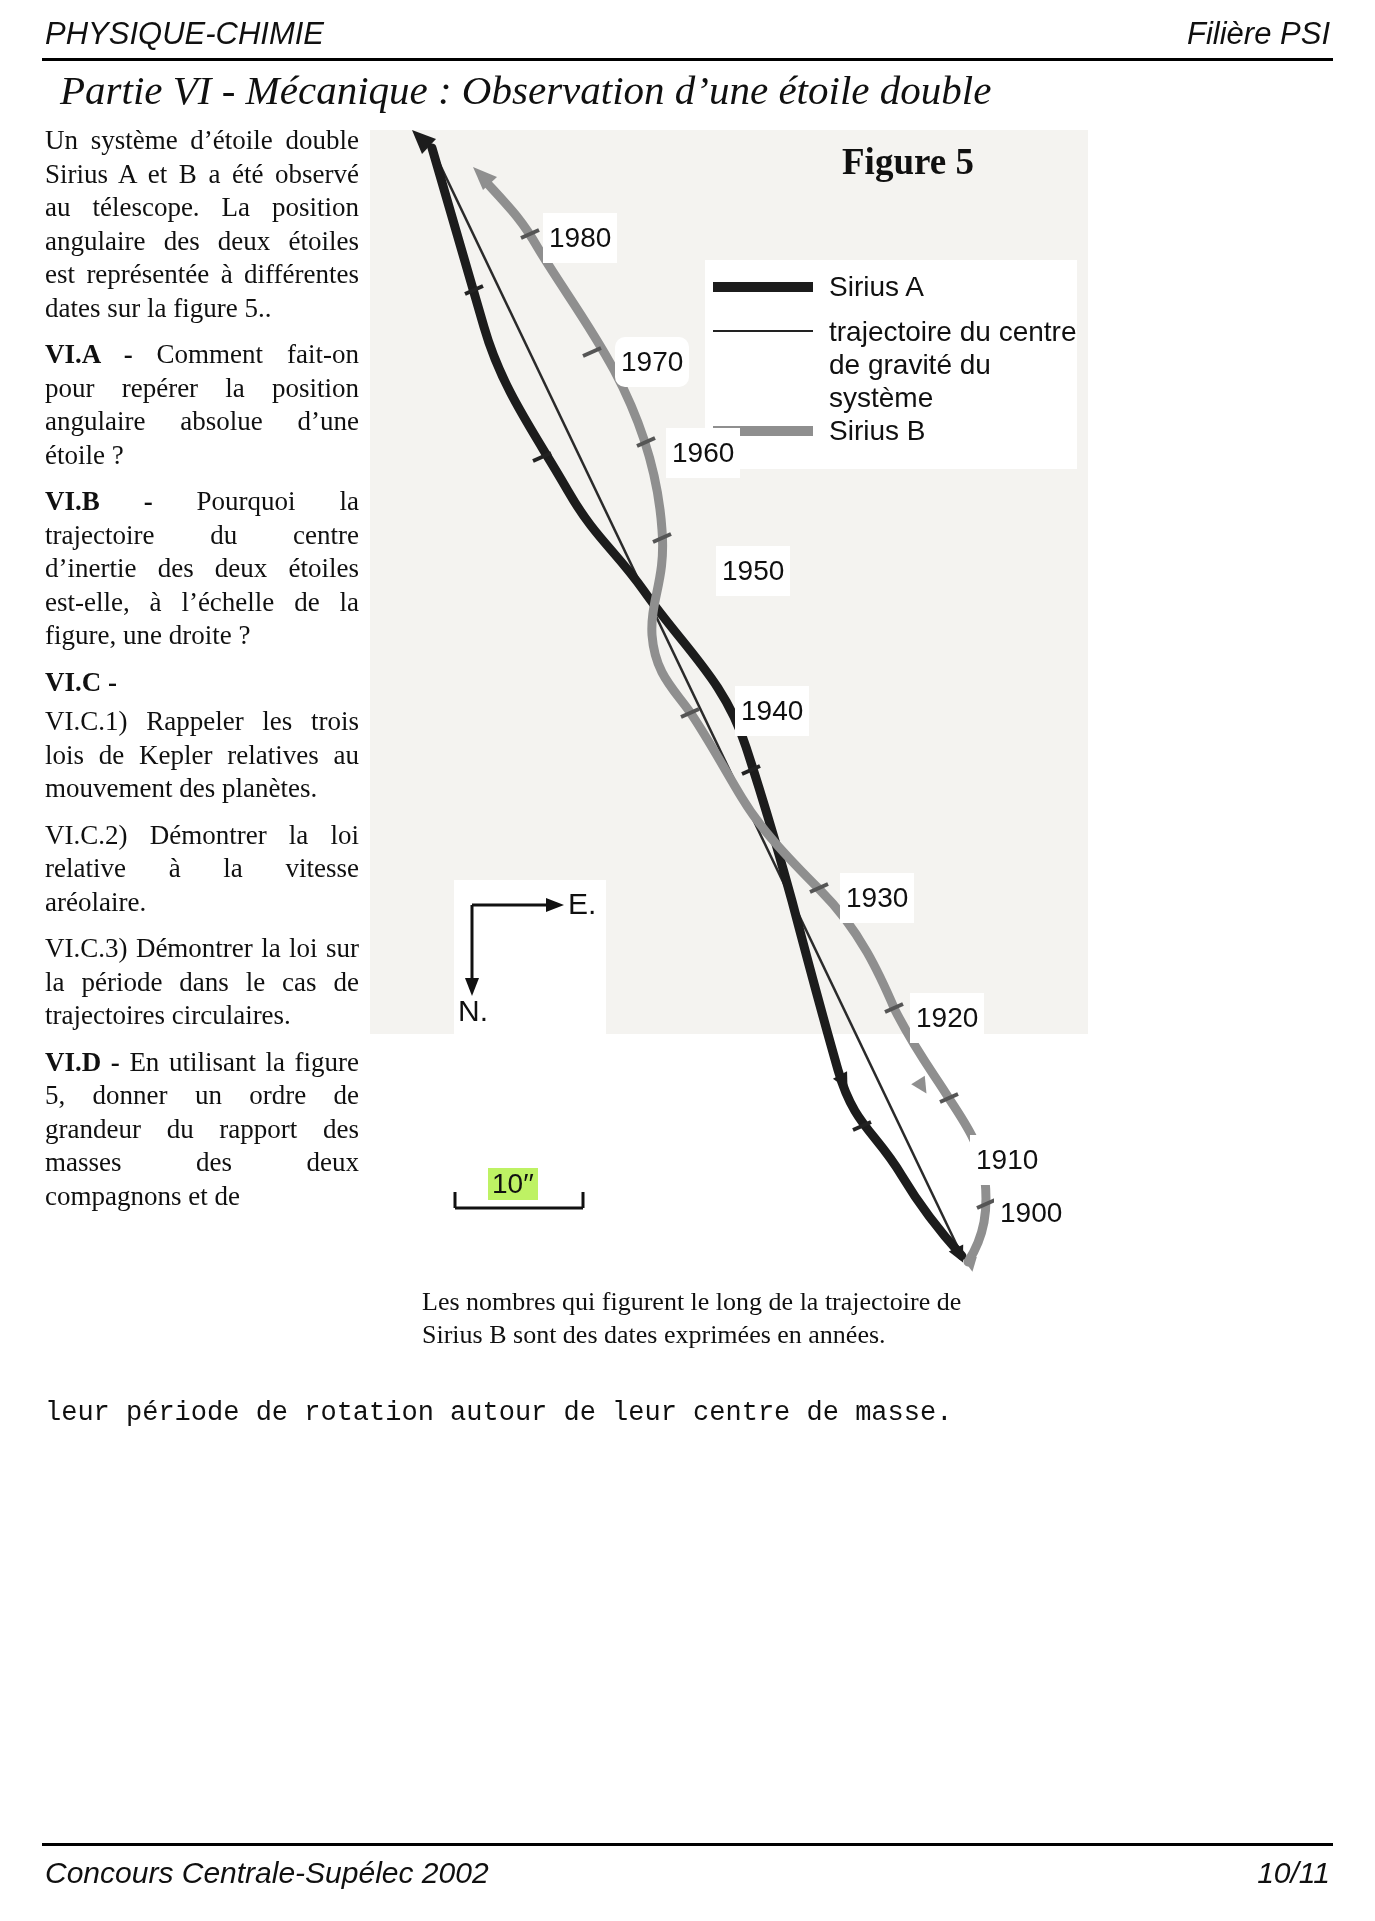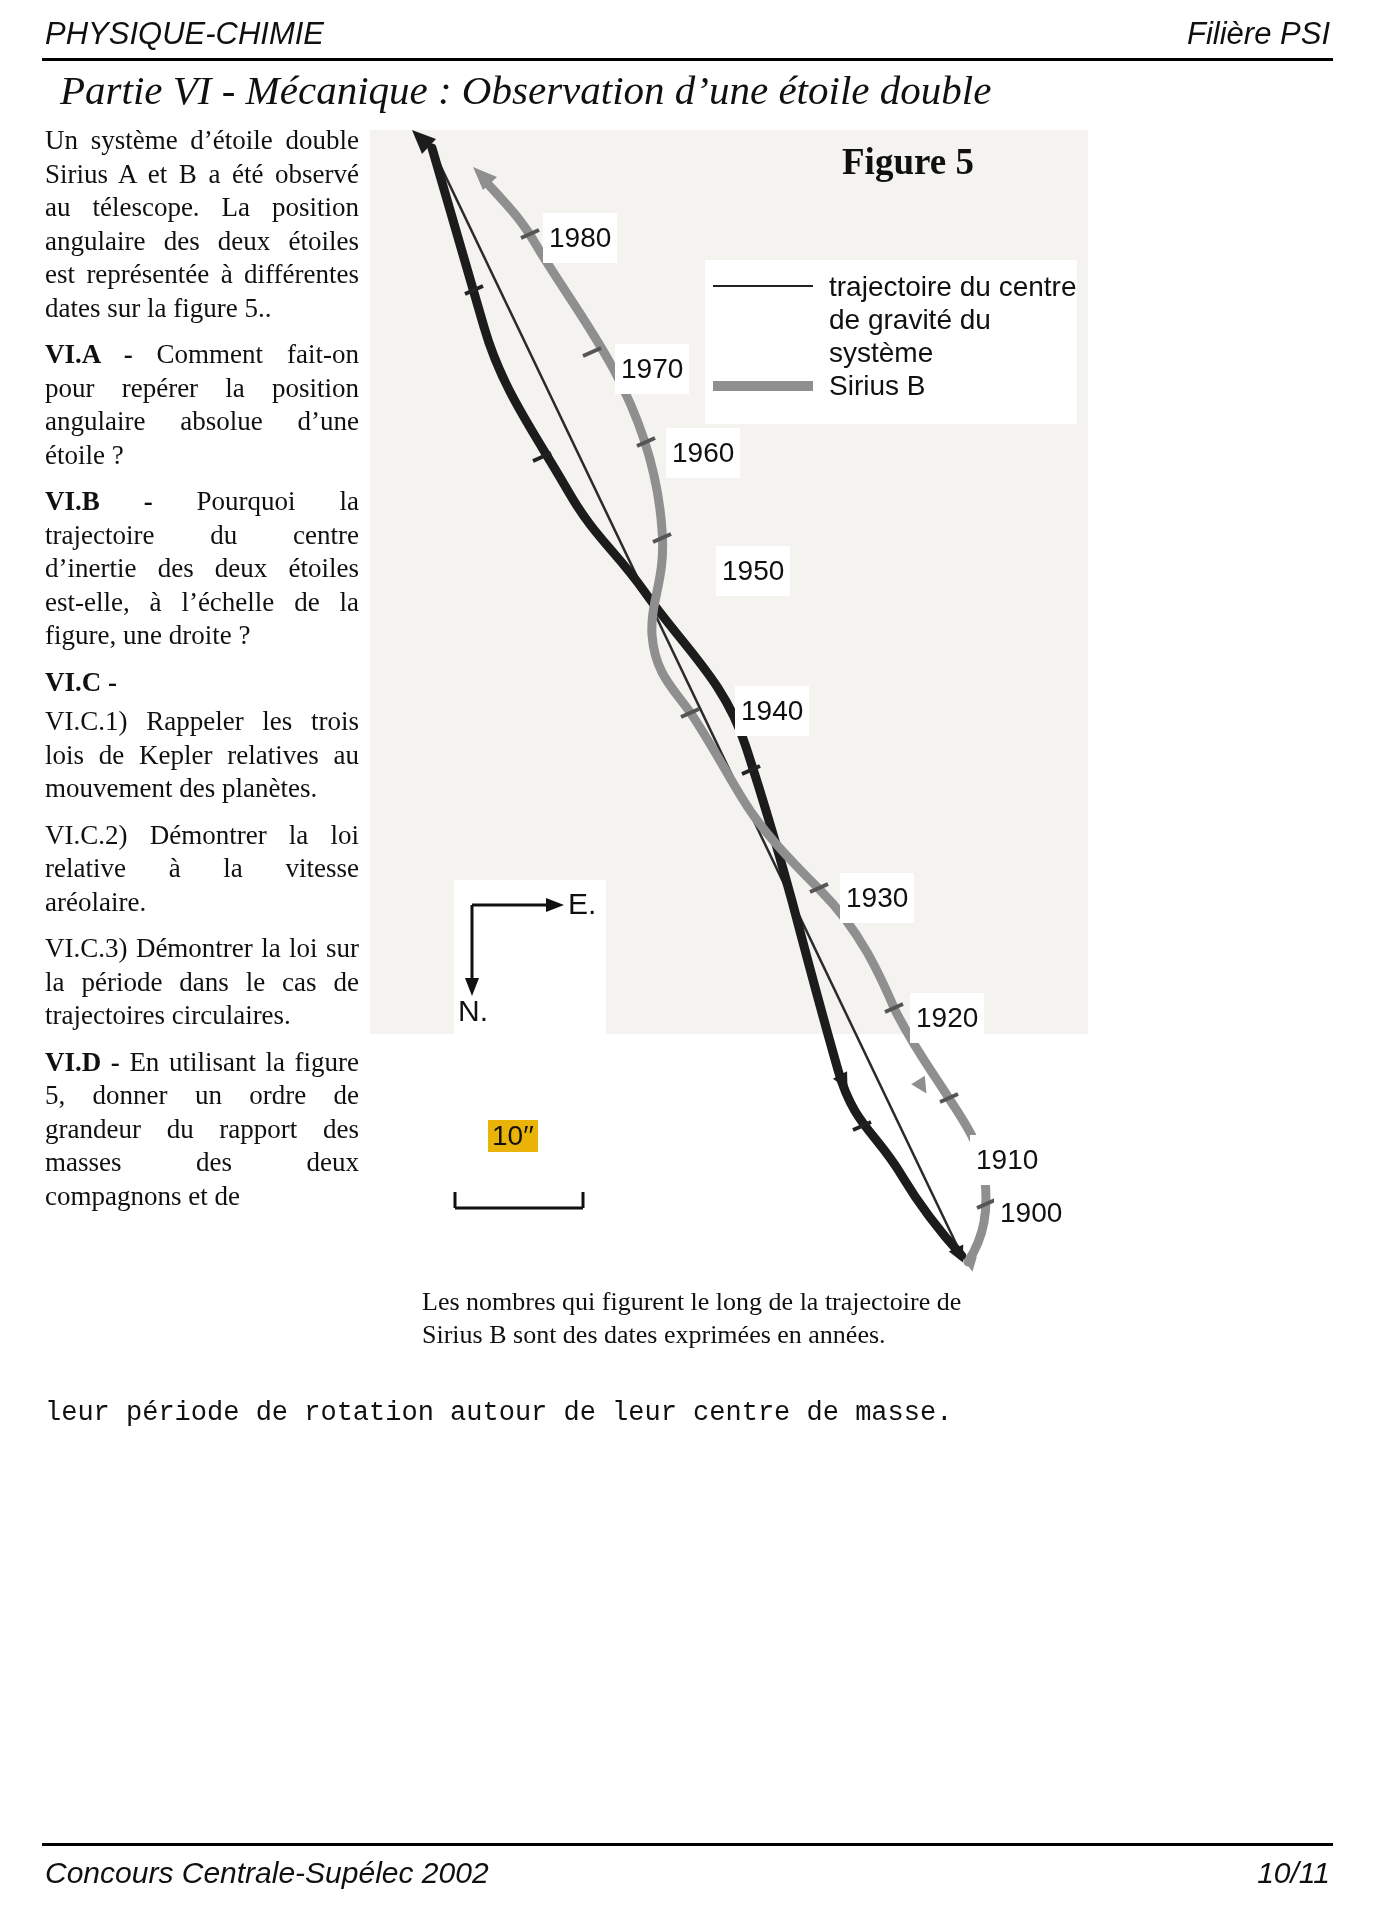--- a/index.html
+++ b/index.html
@@ -38,21 +38,21 @@
   .legend-label { line-height:33px; }
 
   .date-label { position:absolute; background:#ffffff; padding:9px 6px; font:28px "Liberation Sans", sans-serif; }
 
   .chip { position:absolute; background:#ffffff; }
   .chip-compass { left:84px; top:750px; width:152px; height:162px; }
   .chip-scale   { left:70px; top:1032px; width:162px; height:60px; }
   .compass-label { position:absolute; font:30px "Liberation Sans", sans-serif; }
   .compass-e { left:198px; top:757px; }
   .compass-n { left:88px;  top:864px; }
-  .scale-label { position:absolute; left:118px; top:990px; font:28px "Liberation Sans", sans-serif; background:#eab308; padding:0 4px; }
+  .scale-label { position:absolute; left:118px; top:1038px; font:28px "Liberation Sans", sans-serif; background:#bef264; padding:0 4px; }
 
   .fig-caption { left:422px; top:1285px; width:545px; font-size:26px; line-height:33px; }
 
   
   .ftr-rule  { left:42px; right:42px; top:1843px; height:3px; background:#000; }
   .ftr-left  { left:45px;  top:1856px; font:italic 30px "Liberation Sans", sans-serif; }
   .ftr-right { right:45px; top:1856px; font:italic 30px "Liberation Sans", sans-serif; }
 </style>
 </head>
 <body>
@@ -124,32 +124,36 @@
     <g stroke="#111111" stroke-width="3">
       <line x1="85" y1="1078" x2="213" y2="1078"></line>
       <line x1="85" y1="1078" x2="85" y2="1062"></line>
       <line x1="213" y1="1078" x2="213" y2="1062"></line>
     </g>
   </svg>
 
   <div class="abs fig-title">Figure 5</div>
 
   <div class="abs legend">
+    <div class="legend-row">
+      <div class="sample a"></div>
+      <div class="legend-label">Sirius A</div>
+    </div>
     <div class="legend-row last">
       <div class="sample c"></div>
       <div class="legend-label">trajectoire du centre de gravité du système</div>
     </div>
     <div class="legend-row">
       <div class="sample b"></div>
       <div class="legend-label">Sirius B</div>
     </div>
   </div>
 
   <div class="date-label" style="left:173px; top:83px;">1980</div>
-  <div class="date-label" style="left:245px; top:214px;">1970</div>
+  <div class="date-label" style="left:245px; top:207px;border-radius:10px;">1970</div>
   <div class="date-label" style="left:296px; top:298px;">1960</div>
   <div class="date-label" style="left:306px; top:416px;margin-left:40px;">1950</div>
   <div class="date-label" style="left:365px; top:556px;">1940</div>
   <div class="date-label" style="left:470px; top:743px;">1930</div>
   <div class="date-label" style="left:540px; top:863px;">1920</div>
   <div class="date-label" style="left:600px; top:1005px;">1910</div>
   <div class="date-label" style="left:624px; top:1058px;">1900</div>
 
   <div class="compass-label compass-e">E.</div>
   <div class="compass-label compass-n">N.</div>

